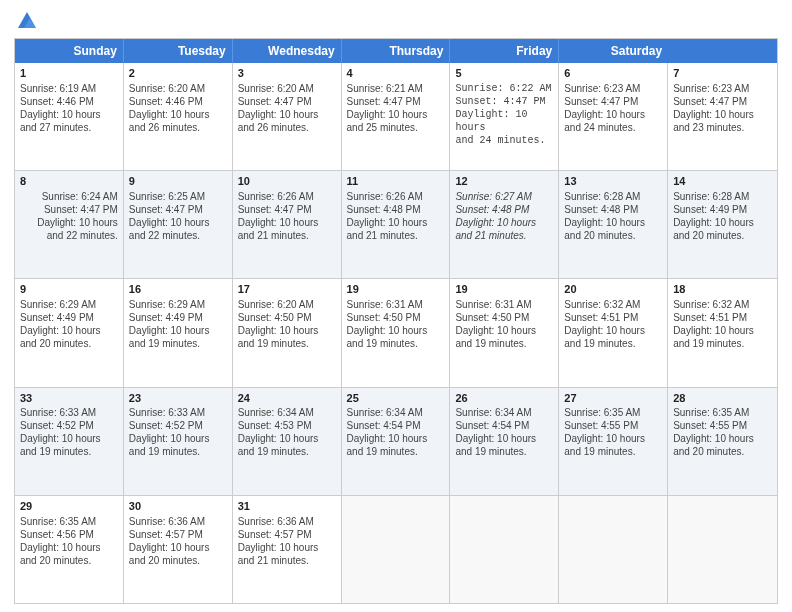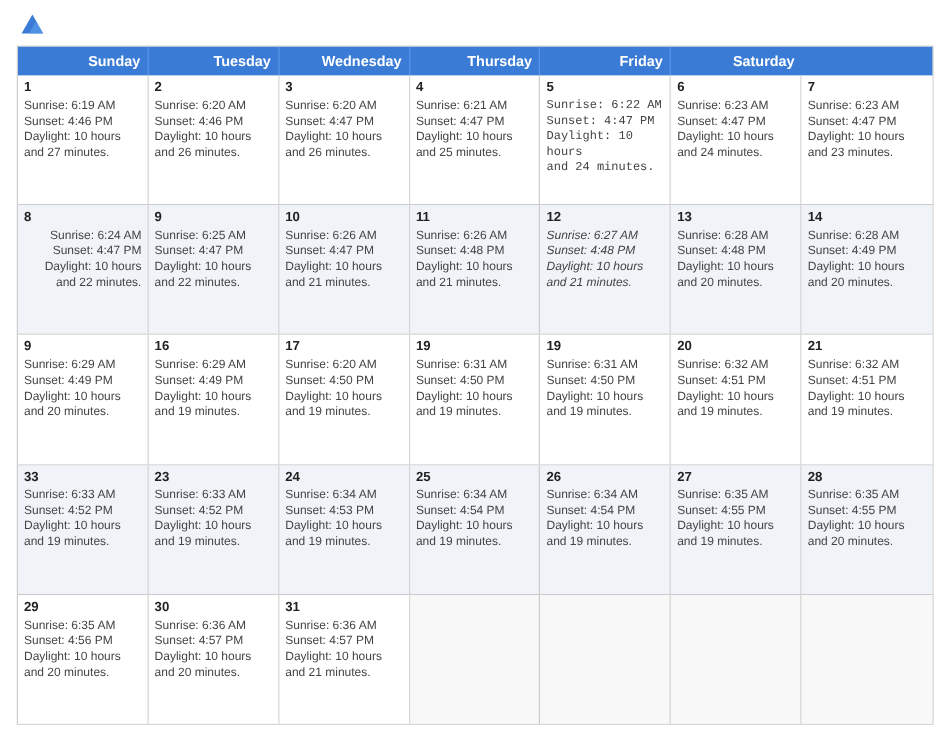--- a/index.html
+++ b/index.html
@@ -299,21 +299,21 @@
 and 19 minutes.</div>
           </div>
           <div class="cal-cell">
             <span class="day-num">20</span>
             <div class="cell-detail" style="white-space: pre-line;">Sunrise: 6:32 AM
 Sunset: 4:51 PM
 Daylight: 10 hours
 and 19 minutes.</div>
           </div>
           <div class="cal-cell">
-            <span class="day-num">21</span>
+            <span class="day-num">18</span>
             <div class="cell-detail" style="white-space: pre-line;">Sunrise: 6:32 AM
 Sunset: 4:51 PM
 Daylight: 10 hours
 and 19 minutes.</div>
           </div>
         </div>
         <div class="cal-row">
           <div class="cal-cell shaded">
             <span class="day-num">33</span>
             <div class="cell-detail" style="white-space: pre-line;">Sunrise: 6:33 AM

